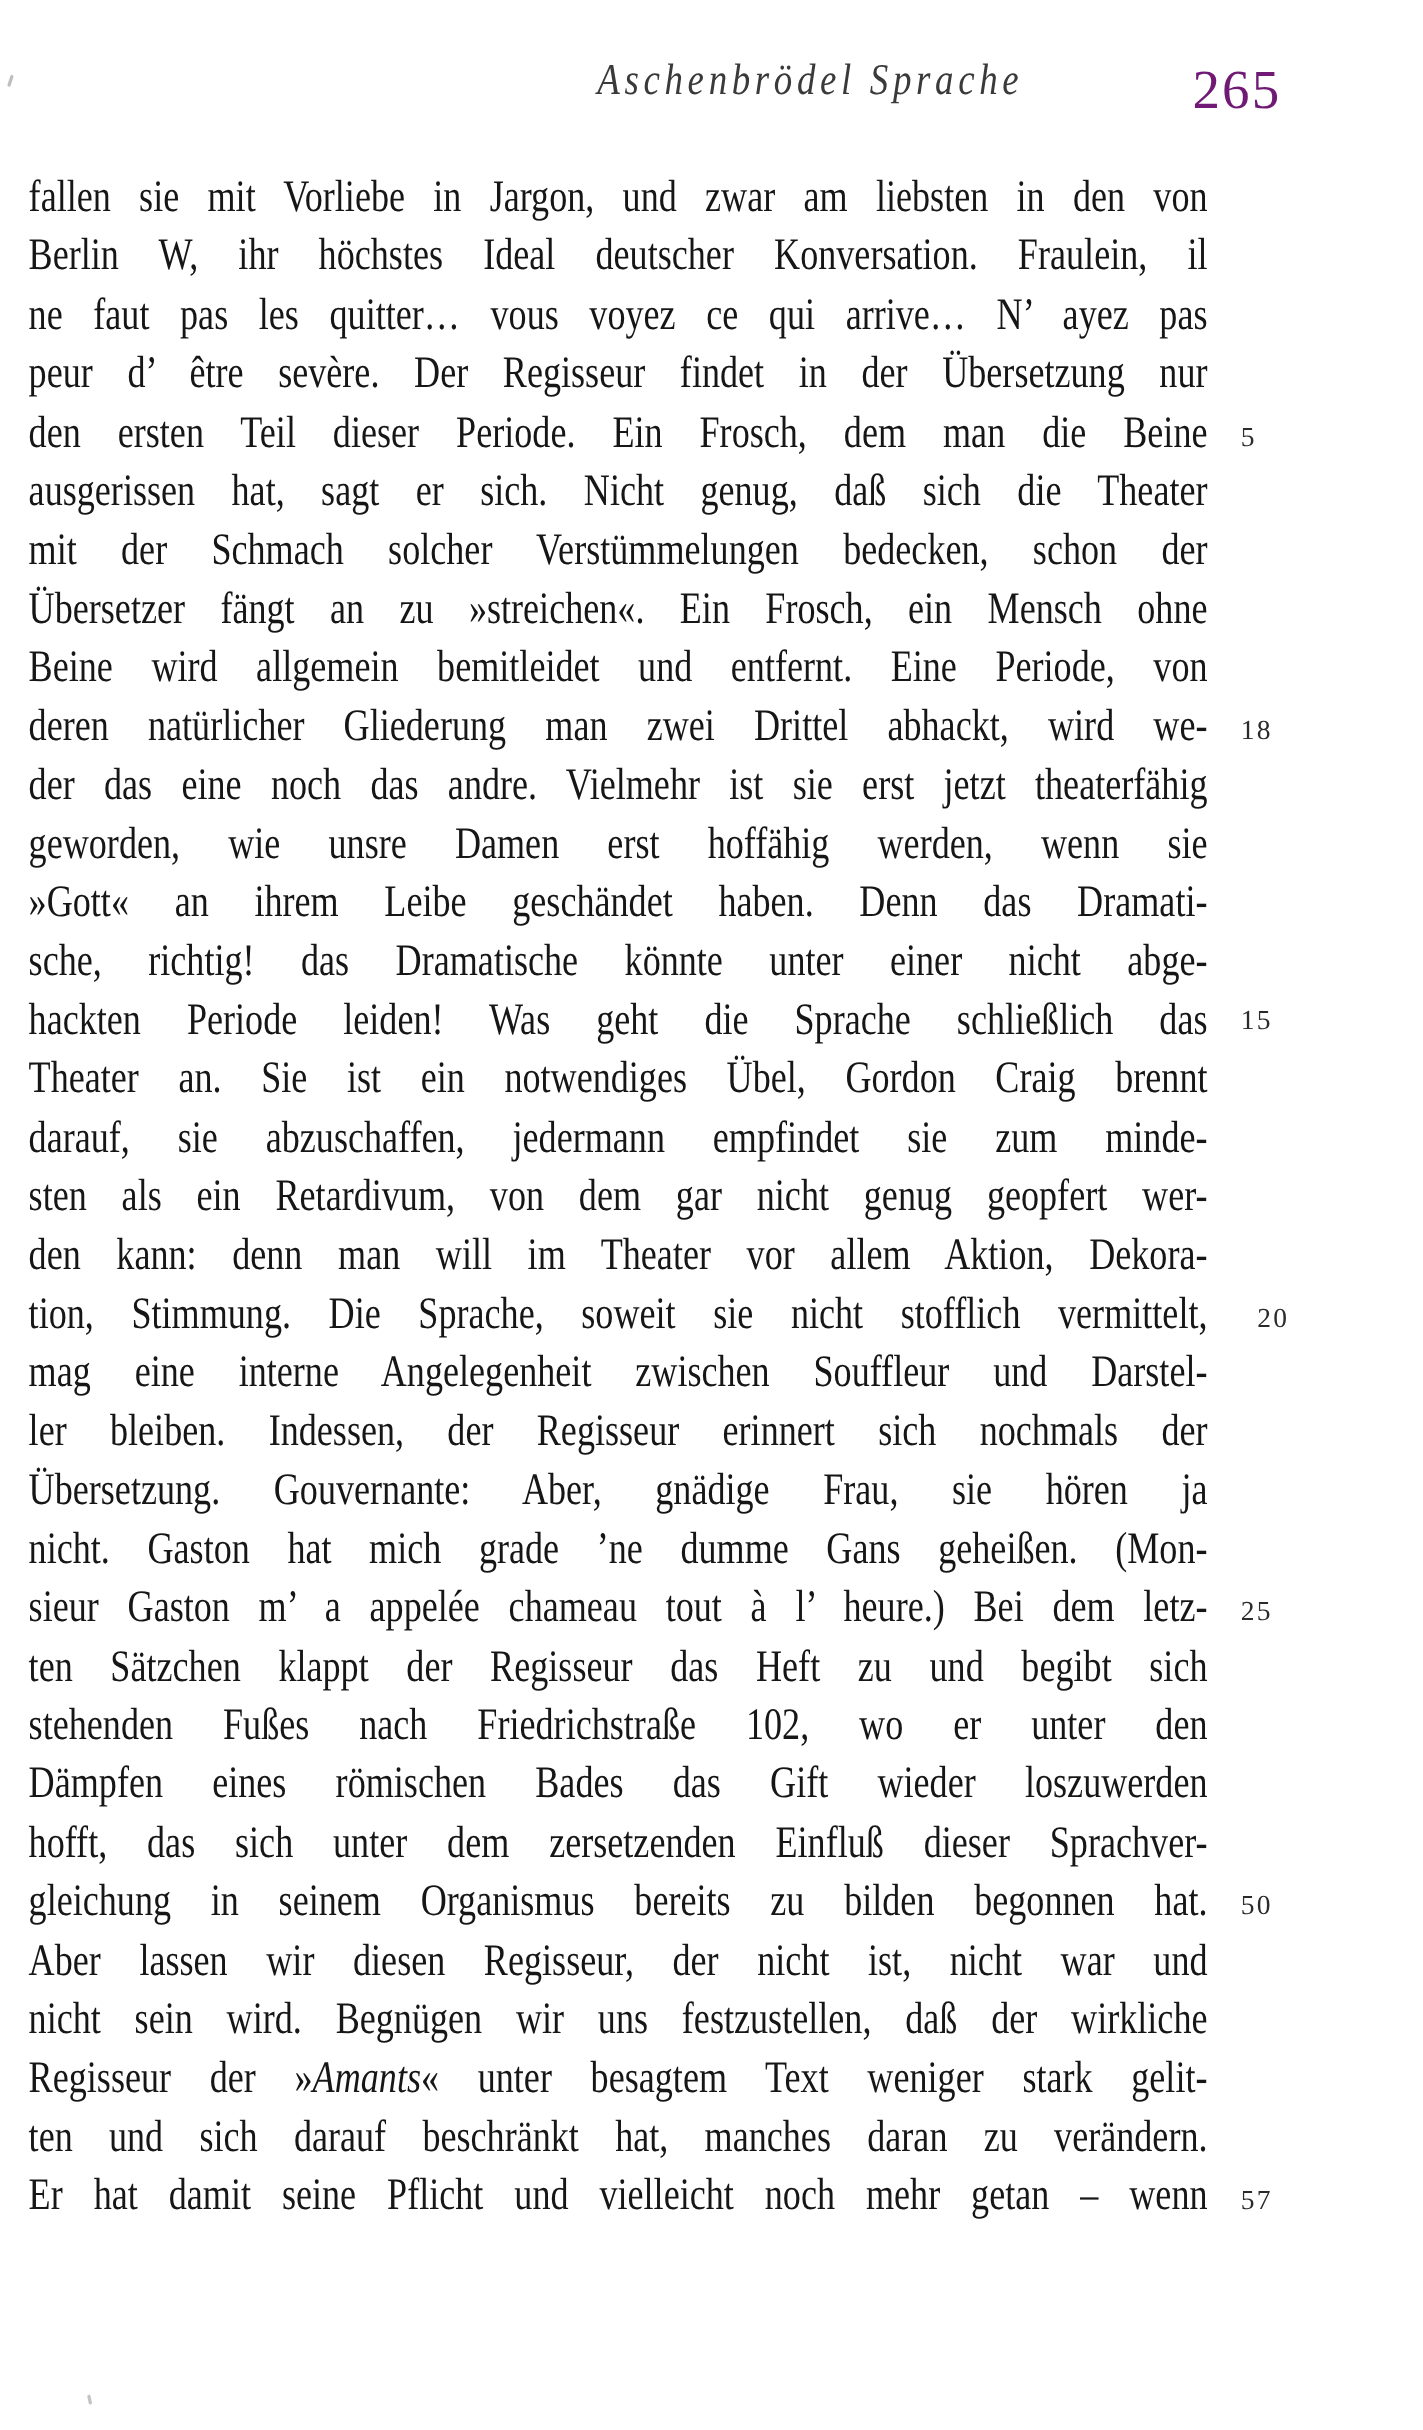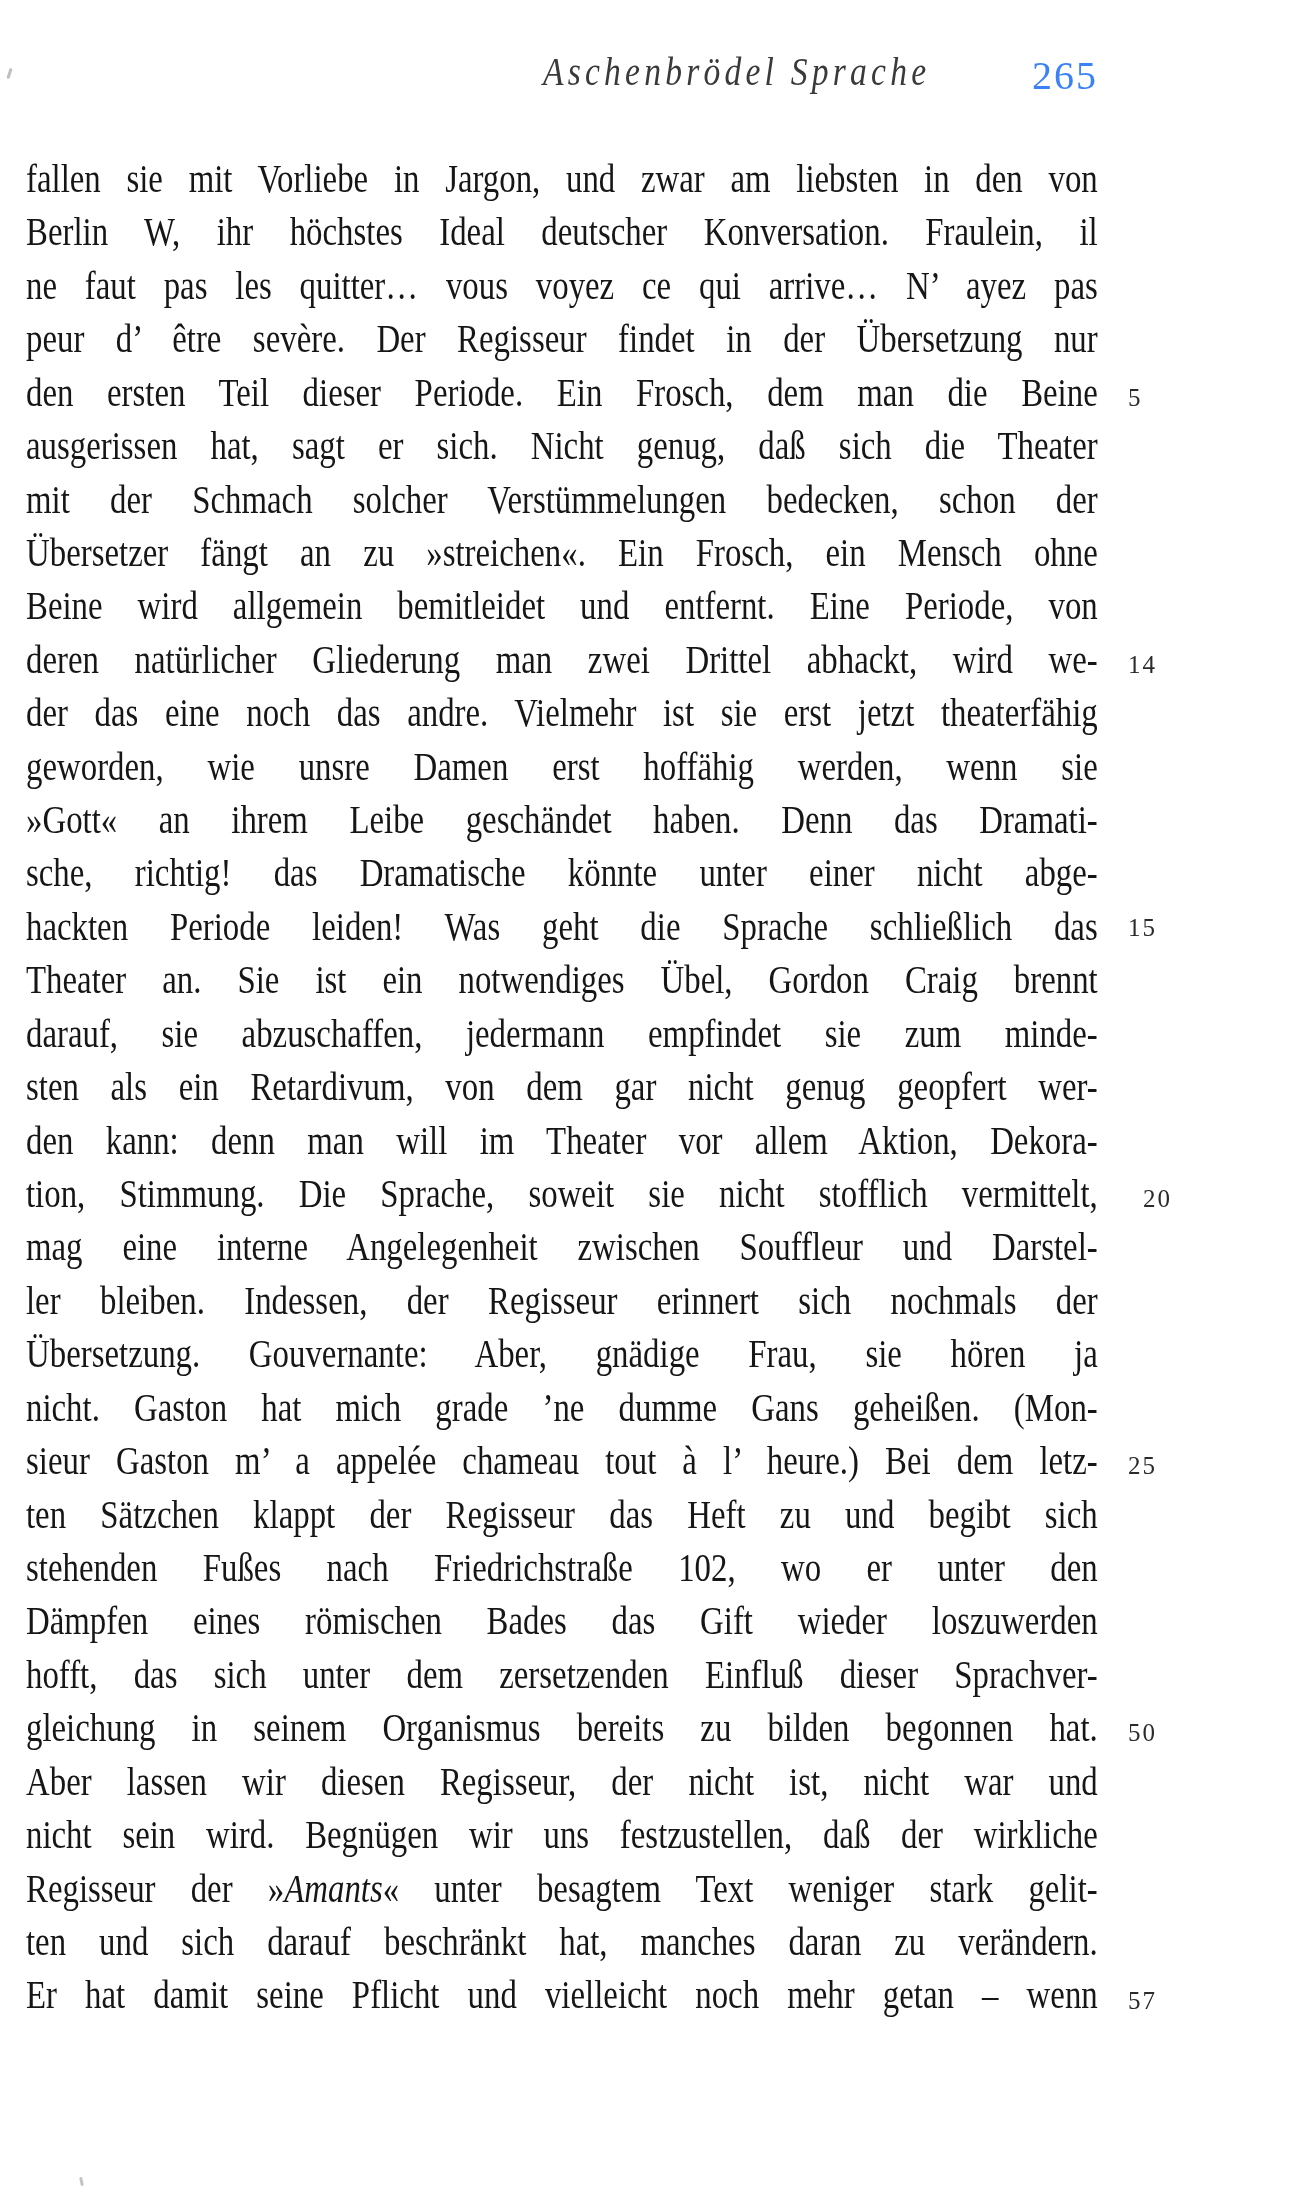--- a/index.html
+++ b/index.html
@@ -28,25 +28,25 @@
     font-style: italic;
     font-size: 40px;
     letter-spacing: 5px;
     white-space: nowrap;
     color: #3a3a3a;
     transform: scaleX(0.84);
     transform-origin: 0 0;
   }
   .page-num {
     position: absolute;
-    left: 1032px;
+    left: 1084px;
     top: 52px;
-    font-size: 40px;
+    font-size: 50px;
     letter-spacing: 2px;
-    color: #3b82f6;
+    color: #701a75;
   }
   
   .text-block {
     position: absolute;
     left: 26px;
     top: 152px;
     width: 1338px;
     transform: scaleX(0.801);
     transform-origin: 0 0;
   }
@@ -144,21 +144,21 @@
       <div class="line">hofft, das sich unter dem zersetzenden Einfluß dieser Sprachver-</div>
       <div class="line">gleichung in seinem Organismus bereits zu bilden begonnen hat.</div>
       <div class="line">Aber lassen wir diesen Regisseur, der nicht ist, nicht war und</div>
       <div class="line">nicht sein wird. Begnügen wir uns festzustellen, daß der wirkliche</div>
       <div class="line"><span>Regisseur der »</span><span class="em">Amants</span><span>« unter besagtem Text weniger stark gelit-</span></div>
       <div class="line">ten und sich darauf beschränkt hat, manches daran zu verändern.</div>
       <div class="line">Er hat damit seine Pflicht und vielleicht noch mehr getan – wenn</div>
     </div>
   <div class="margin-numbers">
       <div class="margin-num" style="top: 218.72px;">5</div>
-      <div class="margin-num" style="top: 485.87px;">14</div>
+      <div class="margin-num" style="top: 485.87px;">18</div>
       <div class="margin-num" style="top: 749px;">15</div>
       <div class="margin-num" style="top: 1020.17px; margin-left: 15px;">20</div>
       <div class="margin-num" style="top: 1287.32px;">25</div>
       <div class="margin-num" style="top: 1554.47px;">50</div>
       <div class="margin-num" style="top: 1821.62px;">57</div>
     </div>
 
   <div class="speck-a"></div>
   <div class="speck-b"></div>
 </div>

